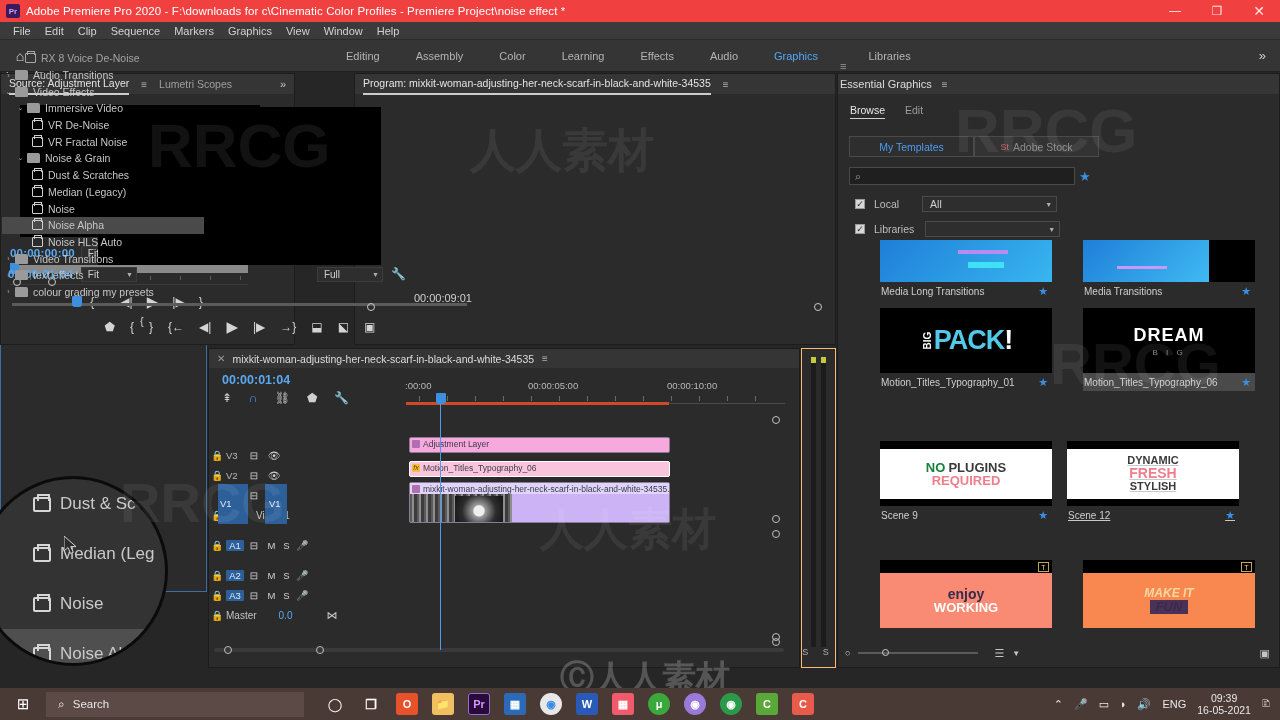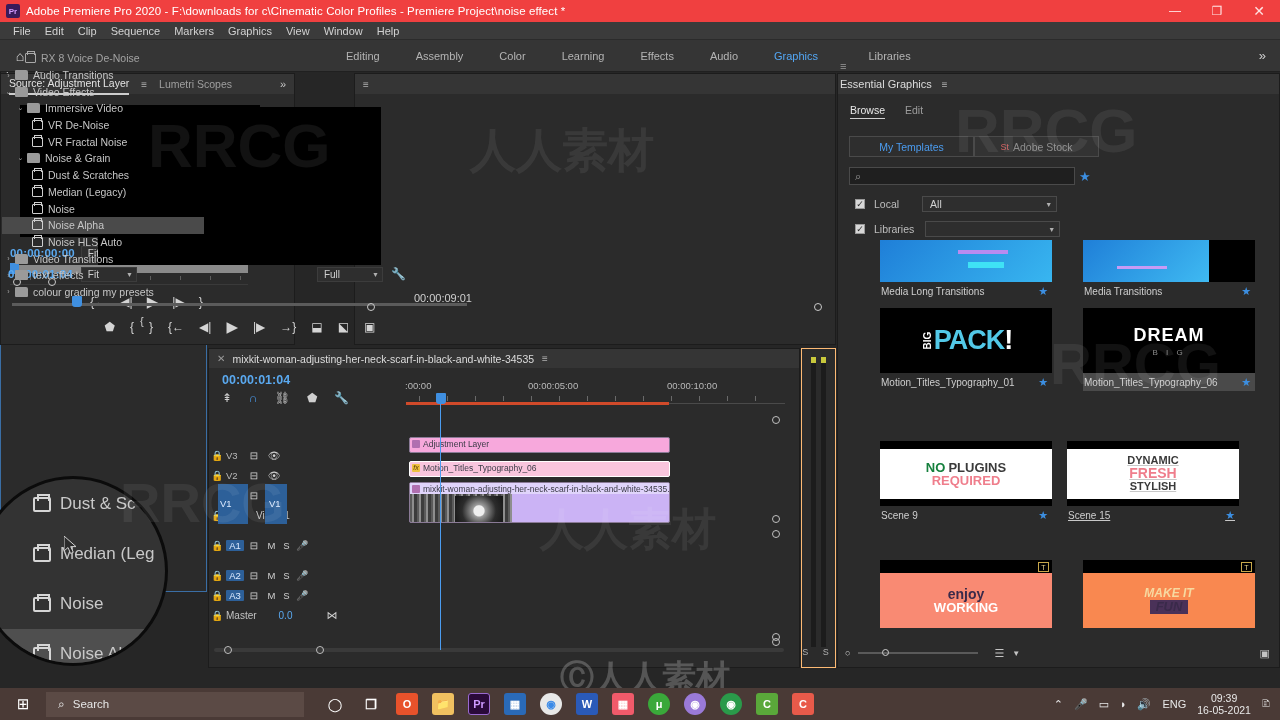--- a/index.html
+++ b/index.html
@@ -333,20 +333,21 @@
       <div class="tool">◣</div>
       <div class="tool">|↔|</div>
       <div class="tool">✎</div>
       <div class="tool">✋</div>
       <div class="tool active">T</div>
     </div>
   </div>
 
   <div class="panel" id="program-panel">
     <div class="panel-tabs">
+      <div class="panel-tab active">Program: mixkit-woman-adjusting-her-neck-scarf-in-black-and-white-34535</div>
       <div class="burger">≡</div>
     </div>
   </div>
   <div class="video-area" id="program-video"></div>
   <div class="pgm-ctrlrow">
     <div class="tc">00:00:01:04</div>
     <div class="mini-select">
       <span>Fit</span>
       <span class="chev">▼</span>
     </div>
@@ -743,21 +744,21 @@
     </div>
     <div class="tcard" style="left:222px; top:201px;text-decoration:underline;">
       <div class="tthumb" style="height:65px;background:#000;display:flex;align-items:center;justify-content:center;">
         <div style="width:172px;height:50px;background:#fff;display:flex;flex-direction:column;align-items:center;justify-content:center;line-height:1.05;">
           <span style="color:#3a3a3a;font-size:11px;font-weight:bold;">DYNAMIC</span>
           <span style="color:#ef7e8c;font-size:14px;font-weight:bold;">FRESH</span>
           <span style="color:#3a3a3a;font-size:11px;font-weight:bold;">STYLISH</span>
         </div>
       </div>
       <div class="tlabelrow">
-        <span>Scene 15</span>
+        <span>Scene 12</span>
         <span class="tstar">★</span>
       </div>
     </div>
 
     <div class="tcard" style="left:35px; top:320px;">
       <div class="tthumb" style="height:68px;background:#000;position:relative;">
         <div style="position:absolute;left:0;top:13px;width:172px;height:55px;background:#f98a73;display:flex;flex-direction:column;align-items:center;justify-content:center;line-height:1;">
           <span style="color:#3a2a4a;font-size:14px;font-weight:bold;">enjoy</span>
           <span style="color:#fff;font-size:13px;font-weight:bold;">WORKING</span>
         </div>

